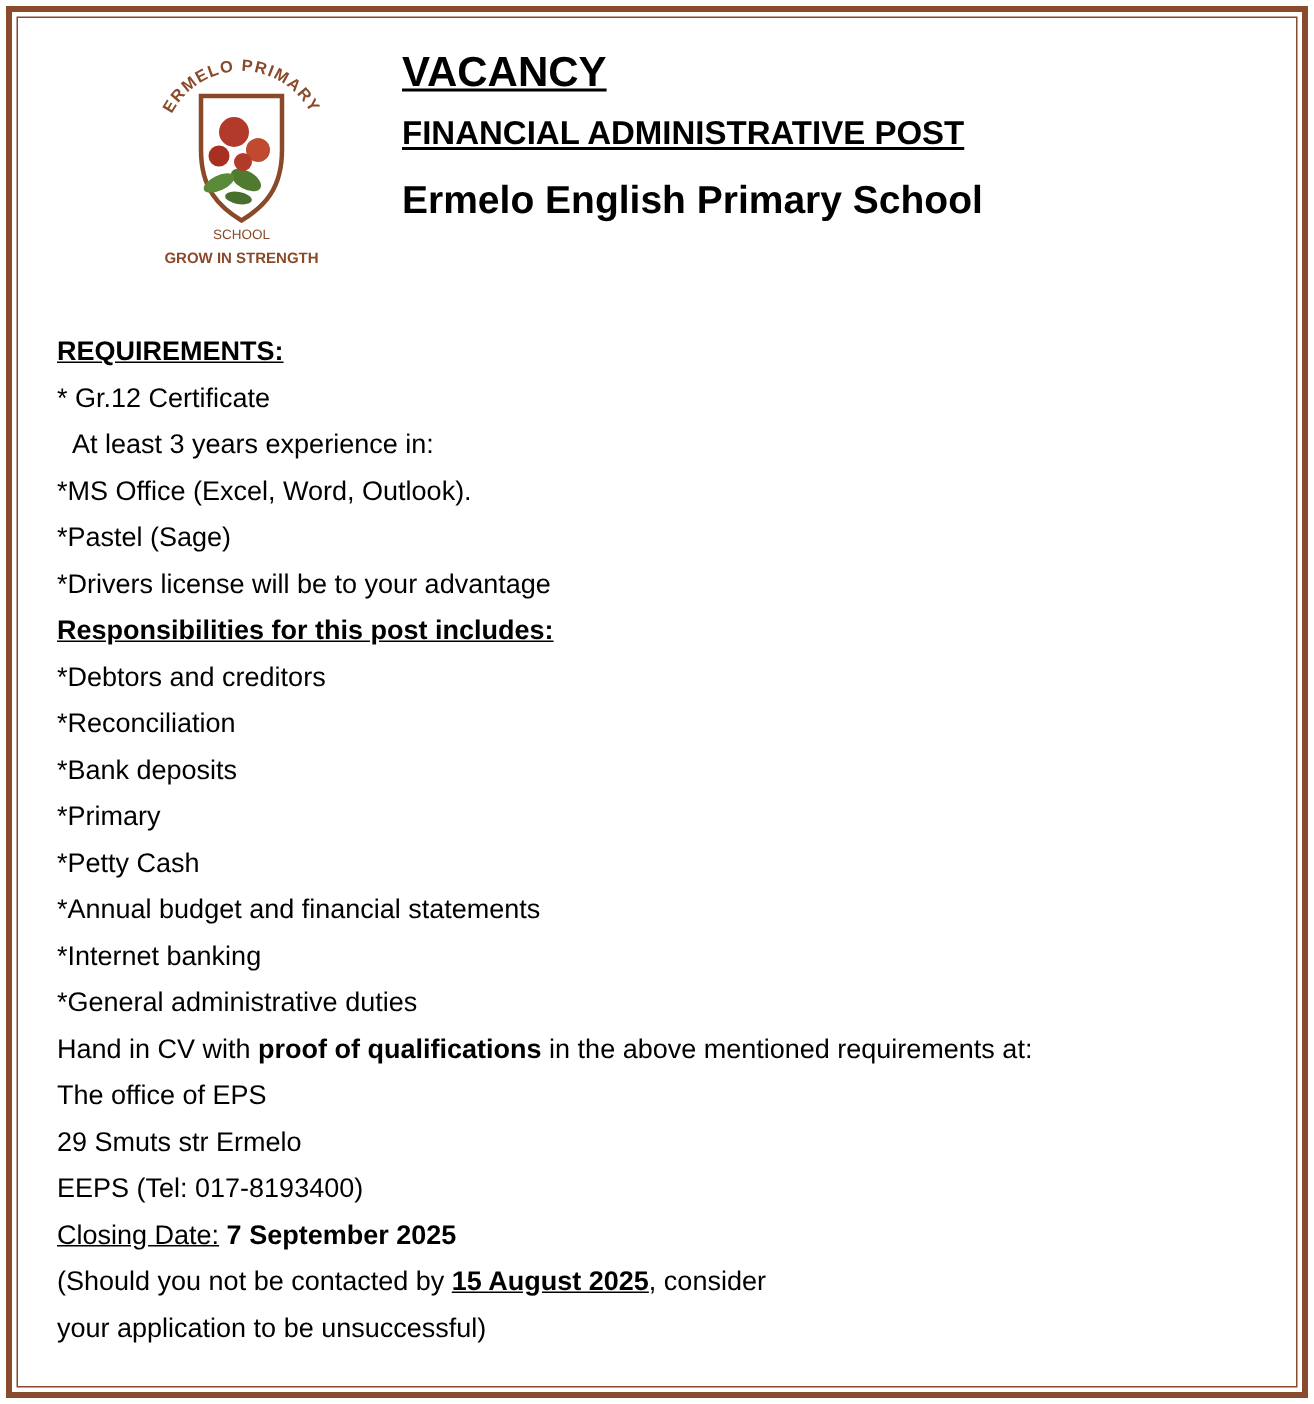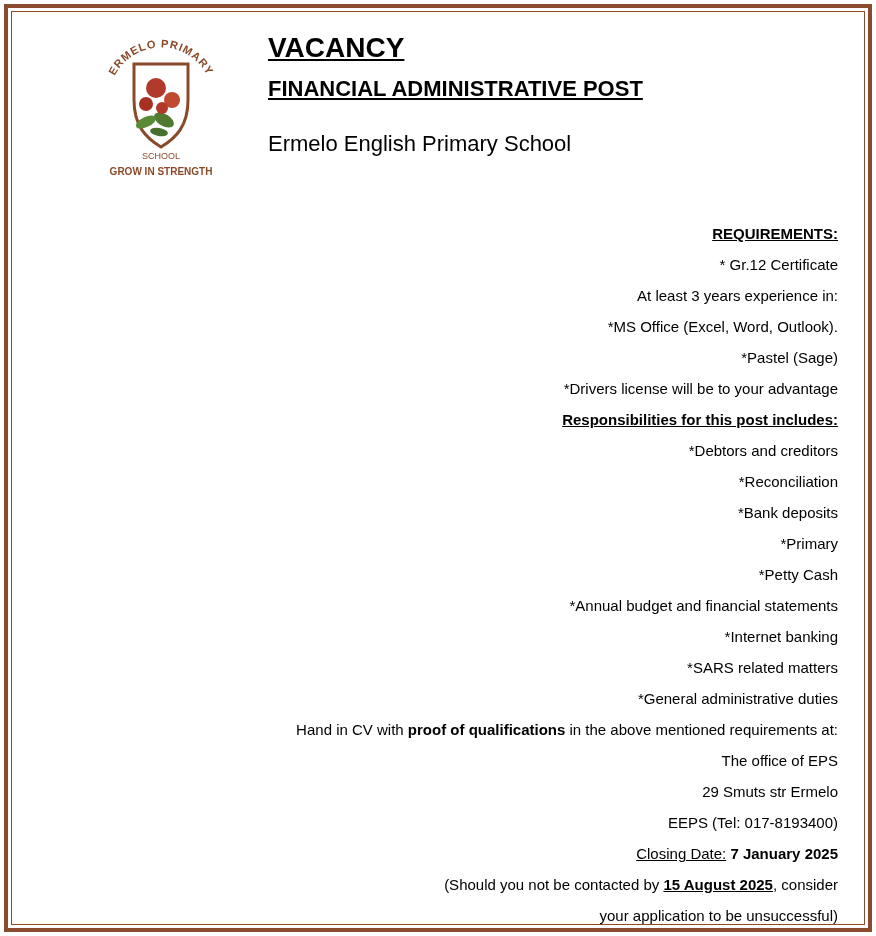--- a/index.html
+++ b/index.html
@@ -40,32 +40,31 @@
     font-weight: bold;
     text-decoration: underline;
     line-height: 1.0;
     margin-bottom: 16px;
   }
   .titles h2 {
     font-size: 22px;
     font-weight: bold;
     text-decoration: underline;
     line-height: 1.0;
-    margin-bottom: 33px;
+    margin-bottom: 20px;
   }
   .titles .school-name {
-    font-size: 22px;
-    font-weight: normal;
+    font-size: 26px;
+    font-weight: bold;
     line-height: 1.0;
   }
   main.body-text {
     margin-top: 34px;
-    font-size: 15px;
+    font-size: 18px;
     line-height: 31px;
-    text-align: right;
   }
   .line { white-space: pre-wrap; }
   .line.heading {
     font-weight: bold;
     text-decoration: underline;
   }
   .line .b { font-weight: bold; }
   .line .u { text-decoration: underline; }
   .line .bu { font-weight: bold; text-decoration: underline; }
   .line.indent { padding-left: 10px; }
@@ -115,26 +114,25 @@
       <div class="line">*Drivers license will be to your advantage</div>
 
       <div class="line heading">Responsibilities for this post includes:</div>
       <div class="line">*Debtors and creditors</div>
       <div class="line">*Reconciliation</div>
       <div class="line">*Bank deposits</div>
       <div class="line">*Primary</div>
       <div class="line">*Petty Cash</div>
       <div class="line">*Annual budget and financial statements</div>
       <div class="line">*Internet banking</div>
-      <div class="line">*SARS related matters</div>
       <div class="line">*General administrative duties</div>
 
       <div class="line"><span>Hand in CV with </span><span class="b">proof of qualifications</span><span> in the above mentioned requirements at:</span></div>
       <div class="line">The office of EPS</div>
       <div class="line">29 Smuts str Ermelo</div>
       <div class="line">EEPS (Tel: 017-8193400)</div>
-      <div class="line"><span class="u">Closing Date:</span><span> </span><span class="b">7 January 2025</span></div>
+      <div class="line"><span class="u">Closing Date:</span><span> </span><span class="b">7 September 2025</span></div>
       <div class="line"><span>(Should you not be contacted by </span><span class="bu">15 August 2025</span><span>, consider</span></div>
       <div class="line">your application to be unsuccessful)</div>
     </main>
 
   </div>
 </div>
 
 </body></html>

